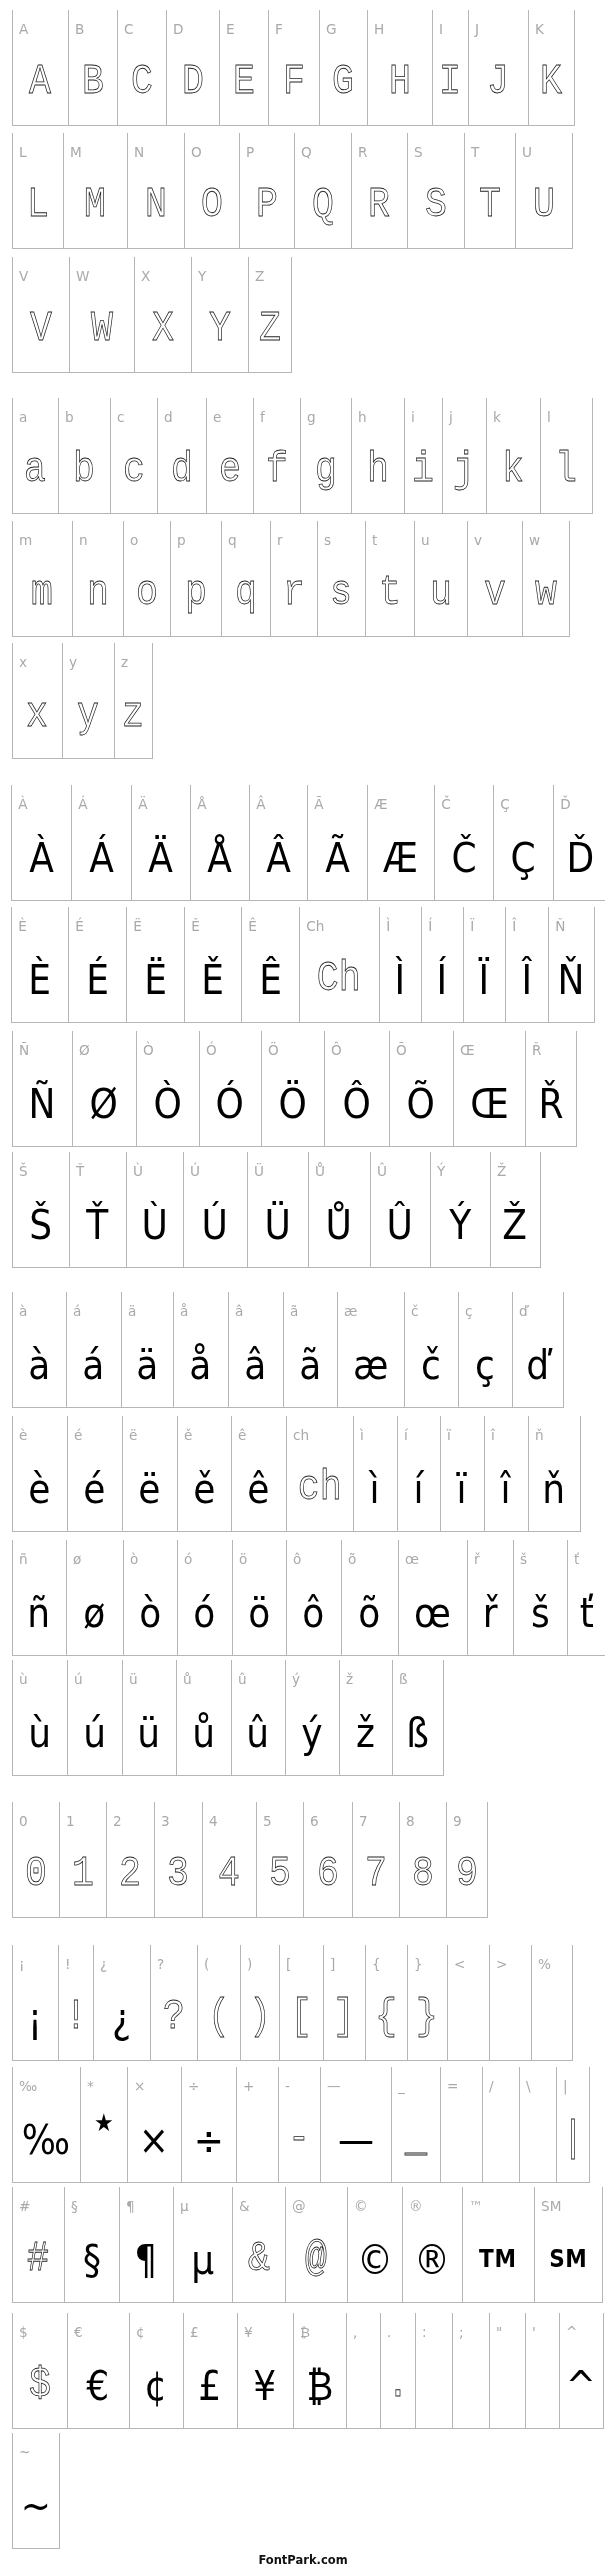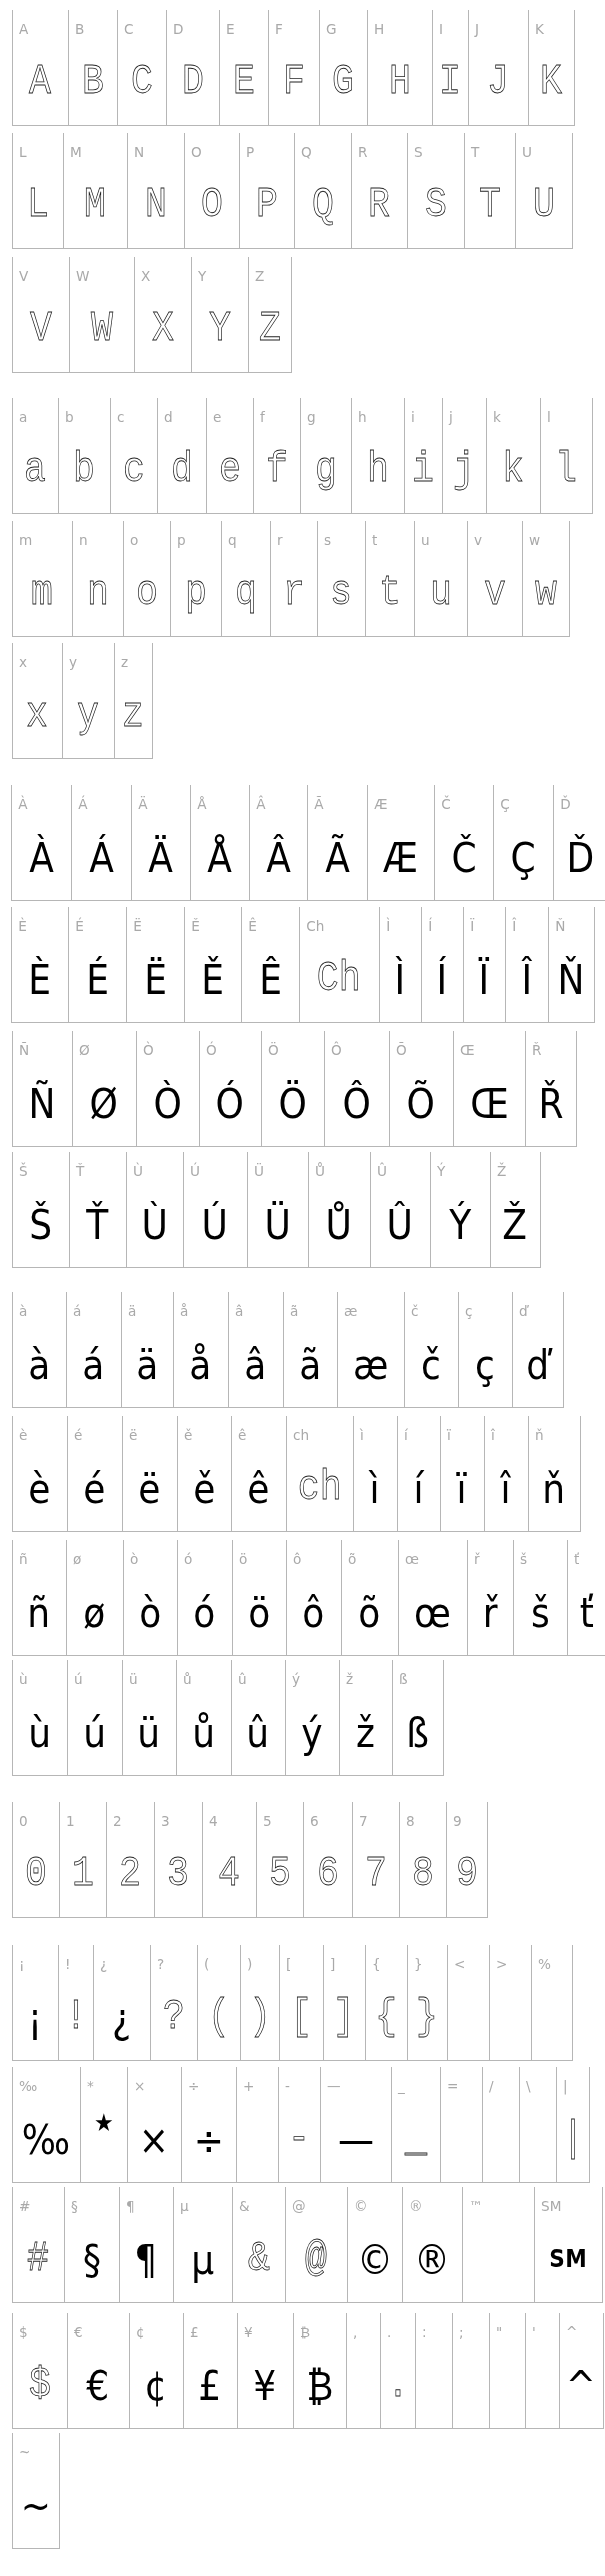--- a/index.html
+++ b/index.html
@@ -1096,20 +1096,23 @@
           </div>
         </div>
         <div class="cell" style="width: 60px;">
           <div class="label">®</div>
           <div class="gbox">
             <span class="glyph g-bold">®</span>
           </div>
         </div>
         <div class="cell" style="width: 72px;">
           <div class="label">™</div>
+          <div class="gbox">
+            <span class="glyph g-bold mod-sym">TM</span>
+          </div>
         </div>
         <div class="cell" style="width: 69px;">
           <div class="label">SM</div>
           <div class="gbox">
             <span class="glyph g-bold mod-sym">SM</span>
           </div>
         </div>
       </div>
       <div class="row rb" style="top: 2313px; left: 11.5px;">
         <div class="cell" style="width: 55px;">
@@ -1183,14 +1186,15 @@
       </div>
       <div class="row rb" style="top: 2433px; left: 11.5px;">
         <div class="cell" style="width: 48px;">
           <div class="label">~</div>
           <div class="gbox">
             <span class="glyph g-bold">~</span>
           </div>
         </div>
       </div>
     </div>
+  <div class="footer">FontPark.com</div>
 </div>
 
 
 </body></html>

